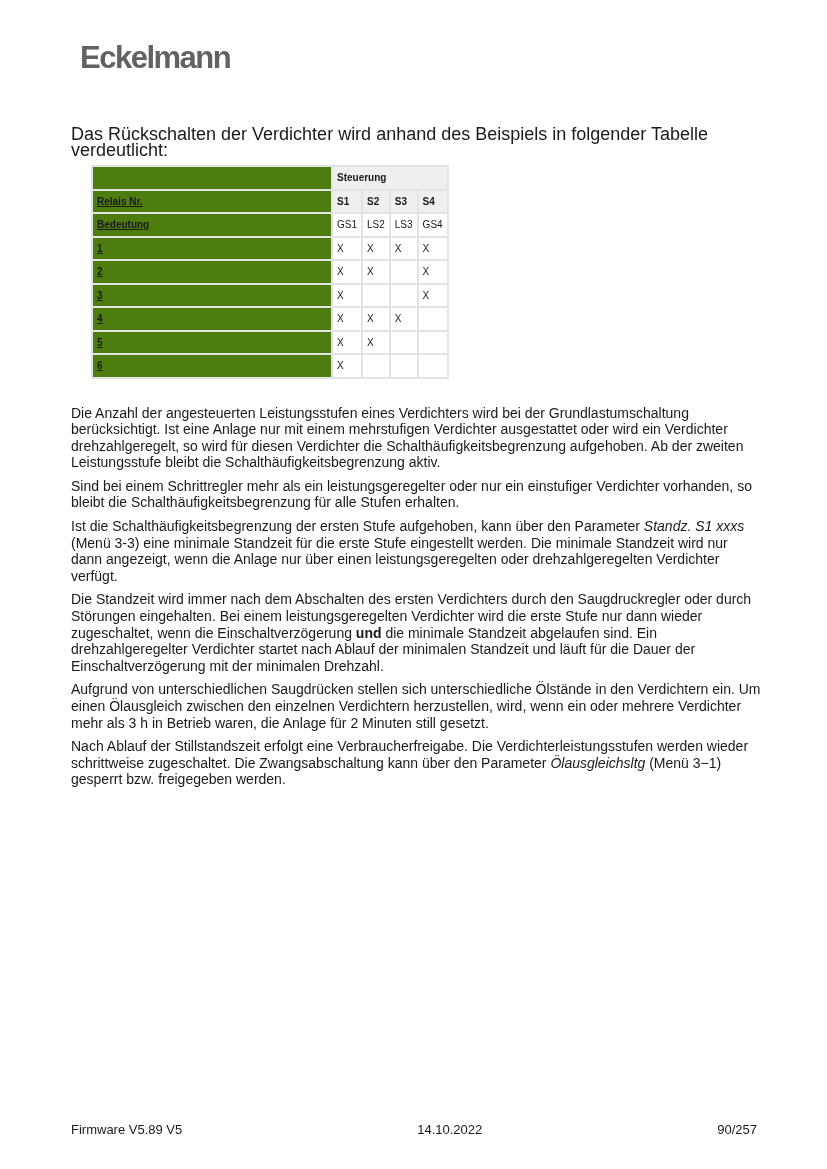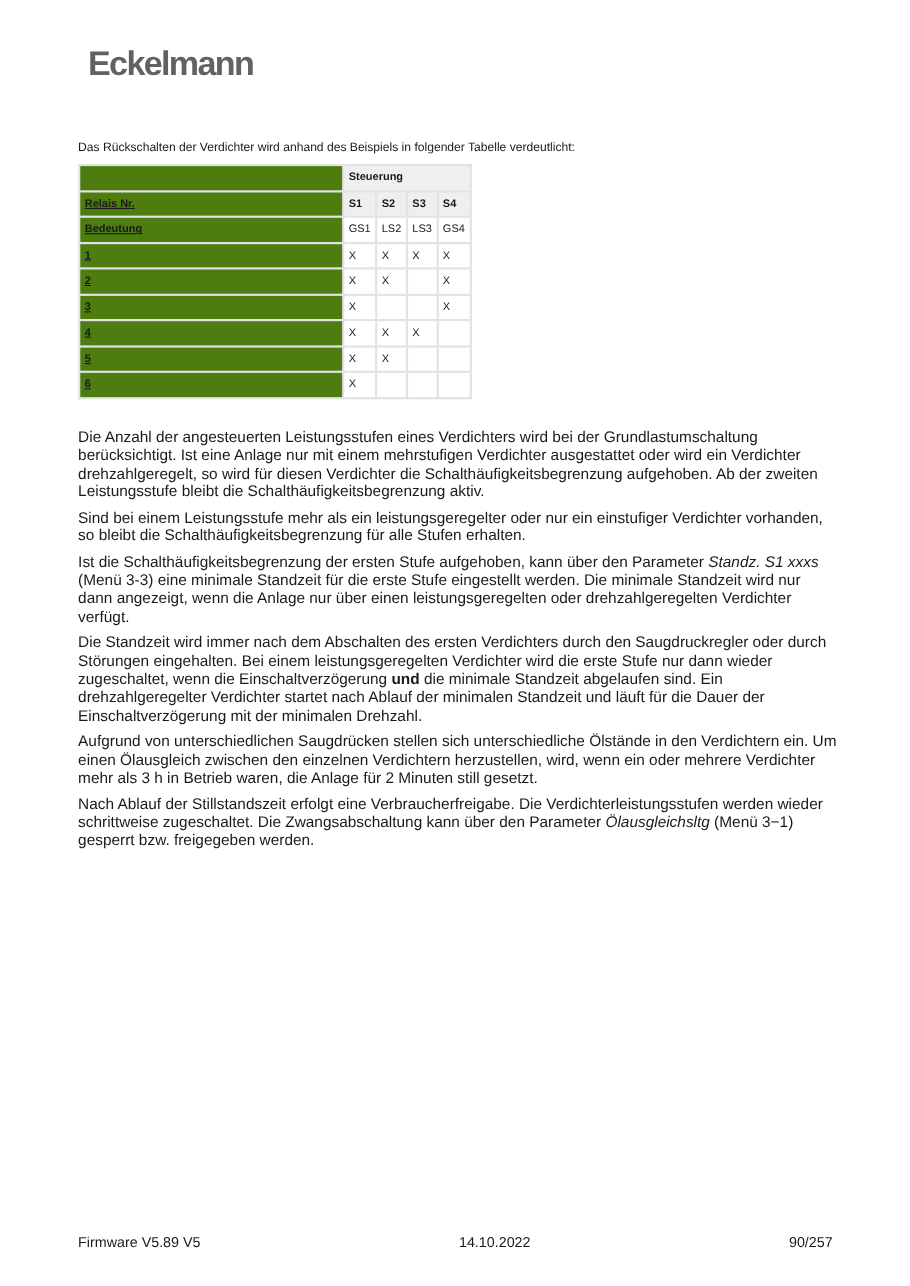--- a/index.html
+++ b/index.html
@@ -7,23 +7,23 @@
     width: 827px; height: 1169px; position: relative; background: #ffffff;
     font-family: "Liberation Sans", sans-serif; color: #1a1a1a; overflow: hidden;
   }
   .logo {
     position: absolute; left: 80px; top: 40px;
     font-family: "Liberation Sans", sans-serif; font-weight: bold;
     font-size: 31px; letter-spacing: -1.5px; color: #5f6366;
   }
   .content { position: absolute; left: 71px; top: 126px; width: 690px; }
   .sub-heading { font-size: 13px; font-weight: bold; line-height: 16px; margin: 0; }
-  .intro { font-size: 11px; line-height: 16px; margin: 0 0 7px 0; }
+  .intro { font-size: 18px; line-height: 16px; margin: 0 0 7px 0; }
   table.relais {
-    border-collapse: collapse; font-size: 10px; margin-top: 0;
+    border-collapse: collapse; font-size: 10px; margin-top: 0; margin-left: 20px;
   }
   table.relais td {
     border: 2px solid #e3e3e3; height: 21.5px; padding: 0 4px; vertical-align: middle;
   }
   table.relais td.label { width: 230px; background: #4d7c0f; font-weight: bold; text-decoration: underline; }
   table.relais td.hdr { background: #efefef; font-weight: bold; }
   table.relais td.cell { background: #ffffff; width: 17px; }
   p.body {
     font-size: 14px; line-height: 16.6px; margin: 0 0 7px 0;
   }
@@ -104,21 +104,21 @@
         <td class="cell"></td>
         <td class="cell"></td>
         <td class="cell"></td>
       </tr>
     </tbody>
   </table>
 
   <div style="height:26px"></div>
 
   <p class="body">Die Anzahl der angesteuerten Leistungsstufen eines Verdichters wird bei der Grundlastumschaltung berücksichtigt. Ist eine Anlage nur mit einem mehrstufigen Verdichter ausgestattet oder wird ein Verdichter drehzahlgeregelt, so wird für diesen Verdichter die Schalthäufigkeitsbegrenzung aufgehoben. Ab der zweiten Leistungsstufe bleibt die Schalthäufigkeitsbegrenzung aktiv.</p>
-  <p class="body">Sind bei einem Leistungsstufe mehr als ein leistungsgeregelter oder nur ein einstufiger Verdichter vorhanden, so bleibt die Schalthäufigkeitsbegrenzung für alle Stufen erhalten.</p>
+  <p class="body">Sind bei einem Schrittregler mehr als ein leistungsgeregelter oder nur ein einstufiger Verdichter vorhanden, so bleibt die Schalthäufigkeitsbegrenzung für alle Stufen erhalten.</p>
   <p class="body"><span>Ist die Schalthäufigkeitsbegrenzung der ersten Stufe aufgehoben, kann über den Parameter </span><em>Standz. S1 xxxs</em><span> (Menü 3-3) eine minimale Standzeit für die erste Stufe eingestellt werden. Die minimale Standzeit wird nur dann angezeigt, wenn die Anlage nur über einen leistungsgeregelten oder drehzahlgeregelten Verdichter verfügt.</span></p>
   <p class="body"><span>Die Standzeit wird immer nach dem Abschalten des ersten Verdichters durch den Saugdruckregler oder durch Störungen eingehalten. Bei einem leistungsgeregelten Verdichter wird die erste Stufe nur dann wieder zugeschaltet, wenn die Einschaltverzögerung </span><strong>und</strong><span> die minimale Standzeit abgelaufen sind. Ein drehzahlgeregelter Verdichter startet nach Ablauf der minimalen Standzeit und läuft für die Dauer der Einschaltverzögerung mit der minimalen Drehzahl.</span></p>
 
 
   <p class="body">Aufgrund von unterschiedlichen Saugdrücken stellen sich unterschiedliche Ölstände in den Verdichtern ein. Um einen Ölausgleich zwischen den einzelnen Verdichtern herzustellen, wird, wenn ein oder mehrere Verdichter mehr als 3 h in Betrieb waren, die Anlage für 2 Minuten still gesetzt.</p>
   <p class="body"><span>Nach Ablauf der Stillstandszeit erfolgt eine Verbraucherfreigabe. Die Verdichterleistungsstufen werden wieder schrittweise zugeschaltet. Die Zwangsabschaltung kann über den Parameter </span><em>Ölausgleichsltg</em><span> (Menü 3−1) gesperrt bzw. freigegeben werden.</span></p>
 </div>
 
 <div class="footer">
   <span>Firmware V5.89 V5</span>

